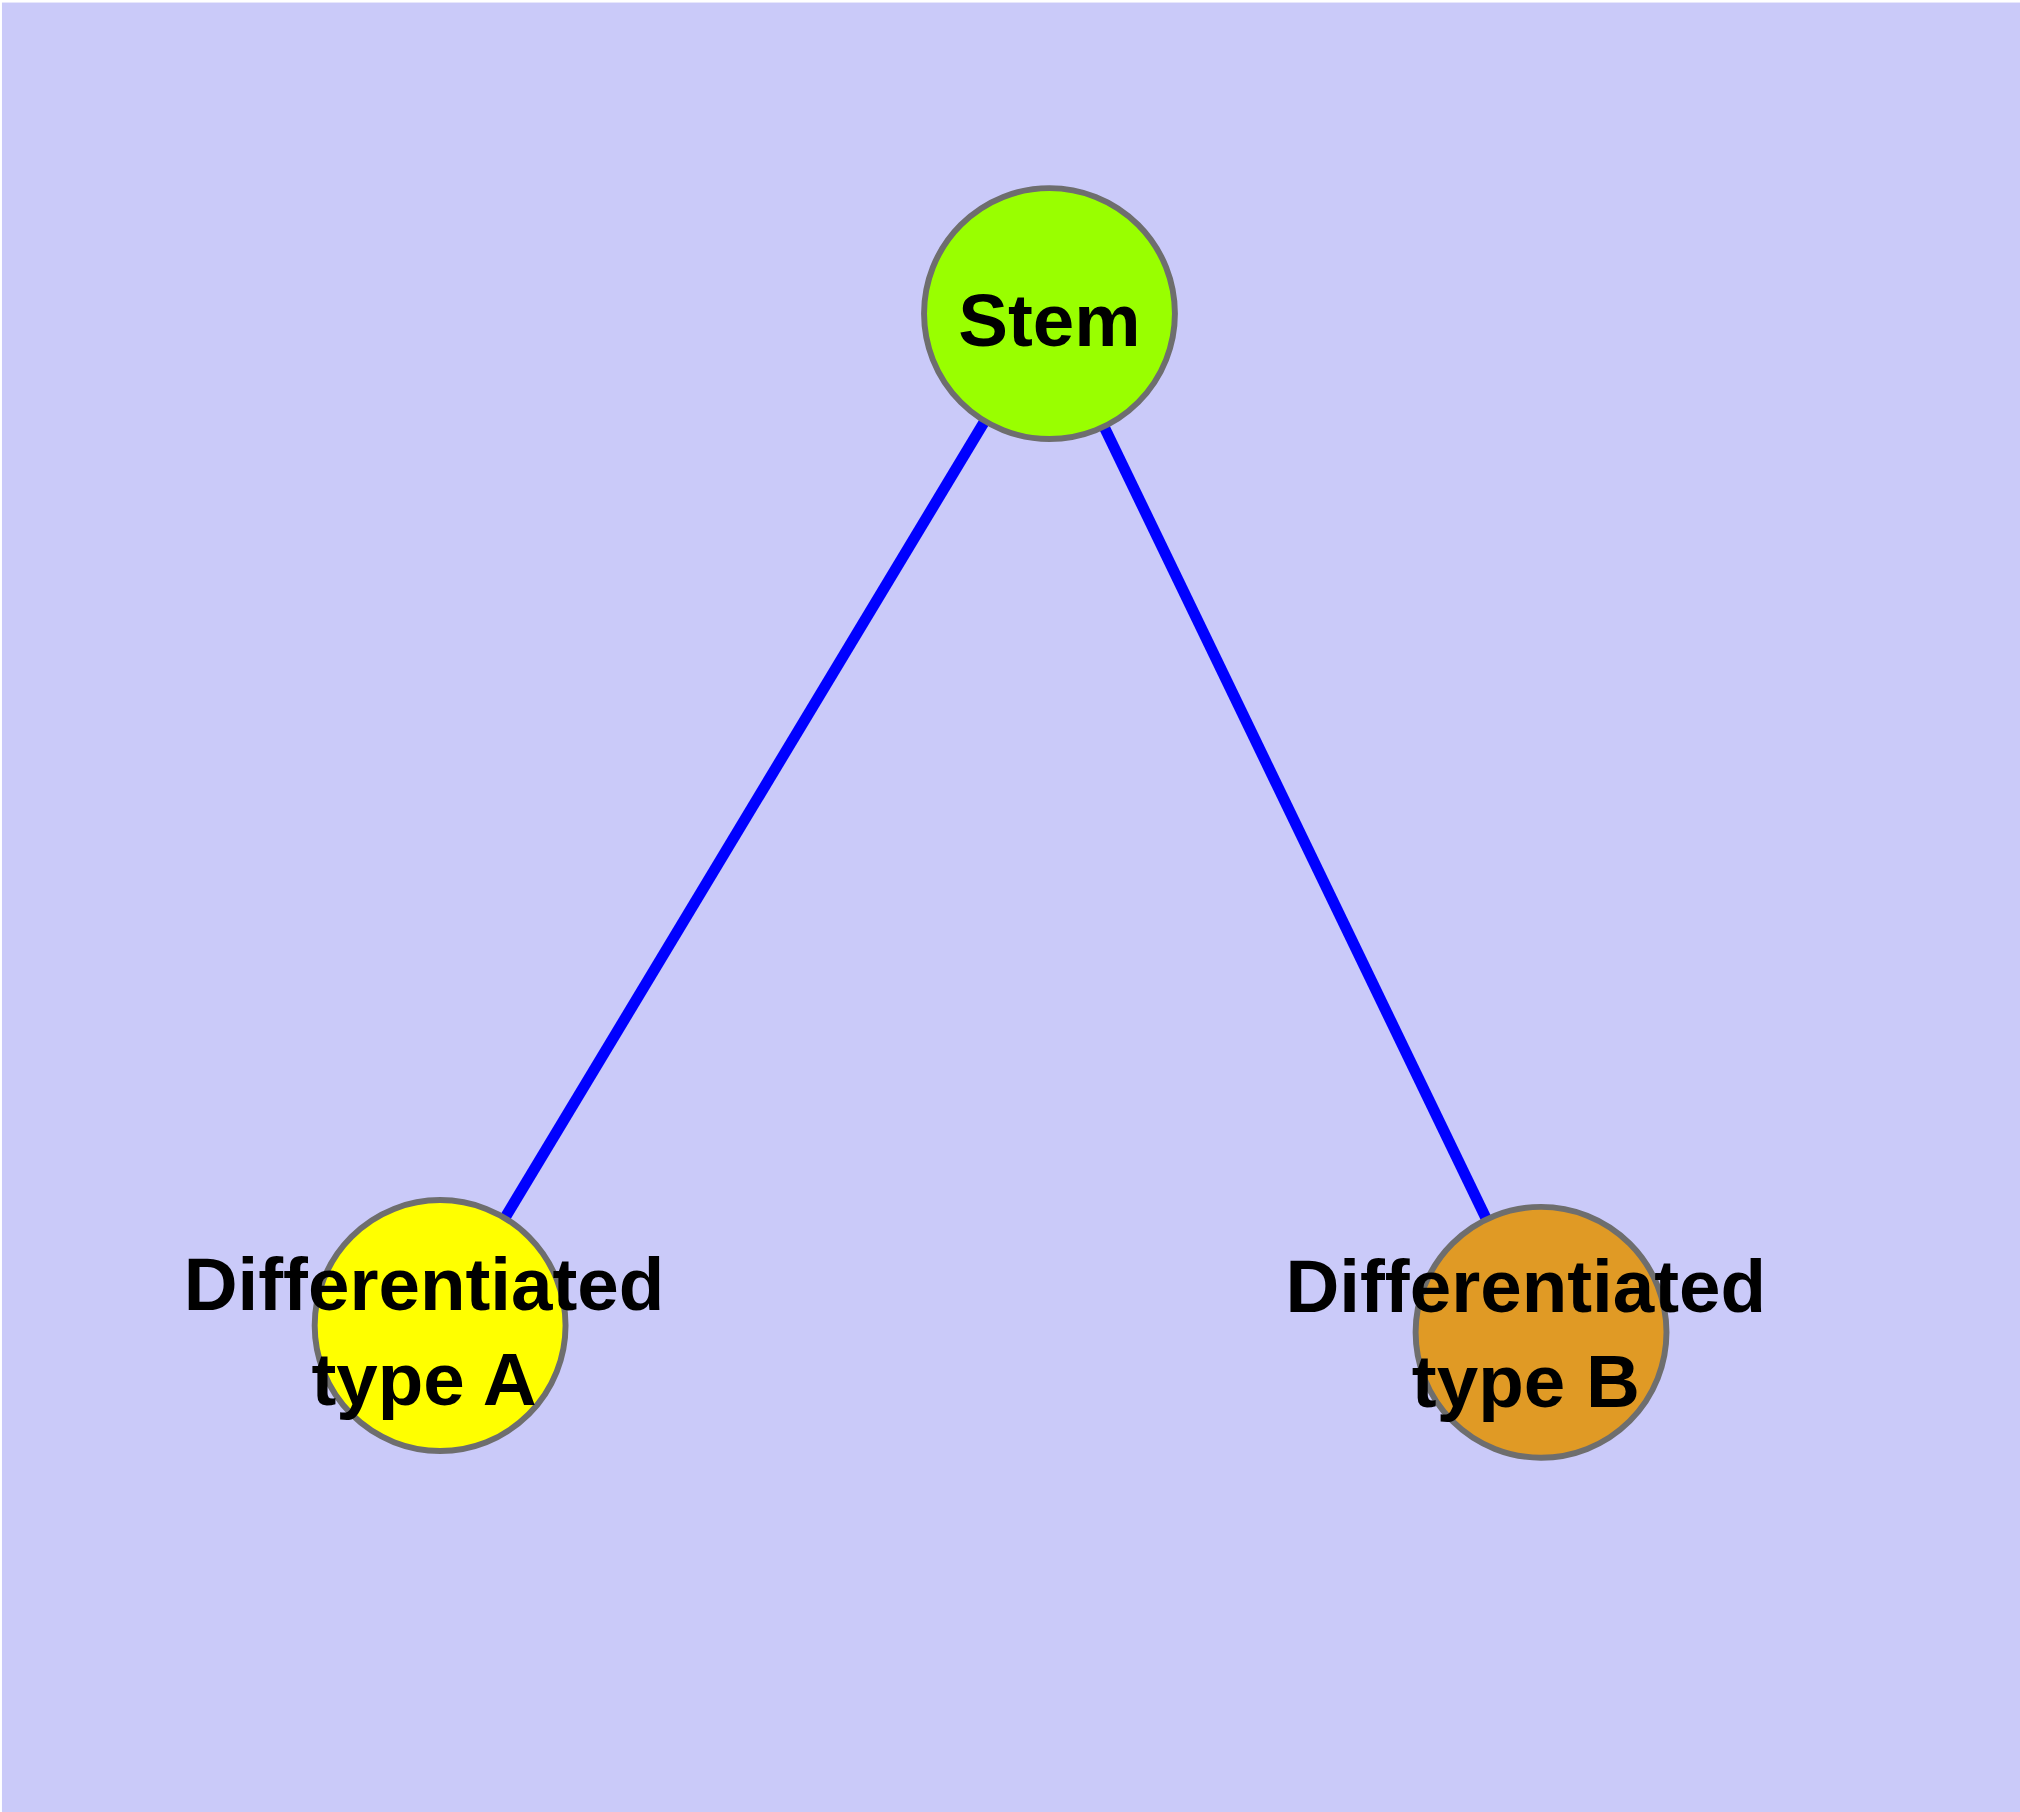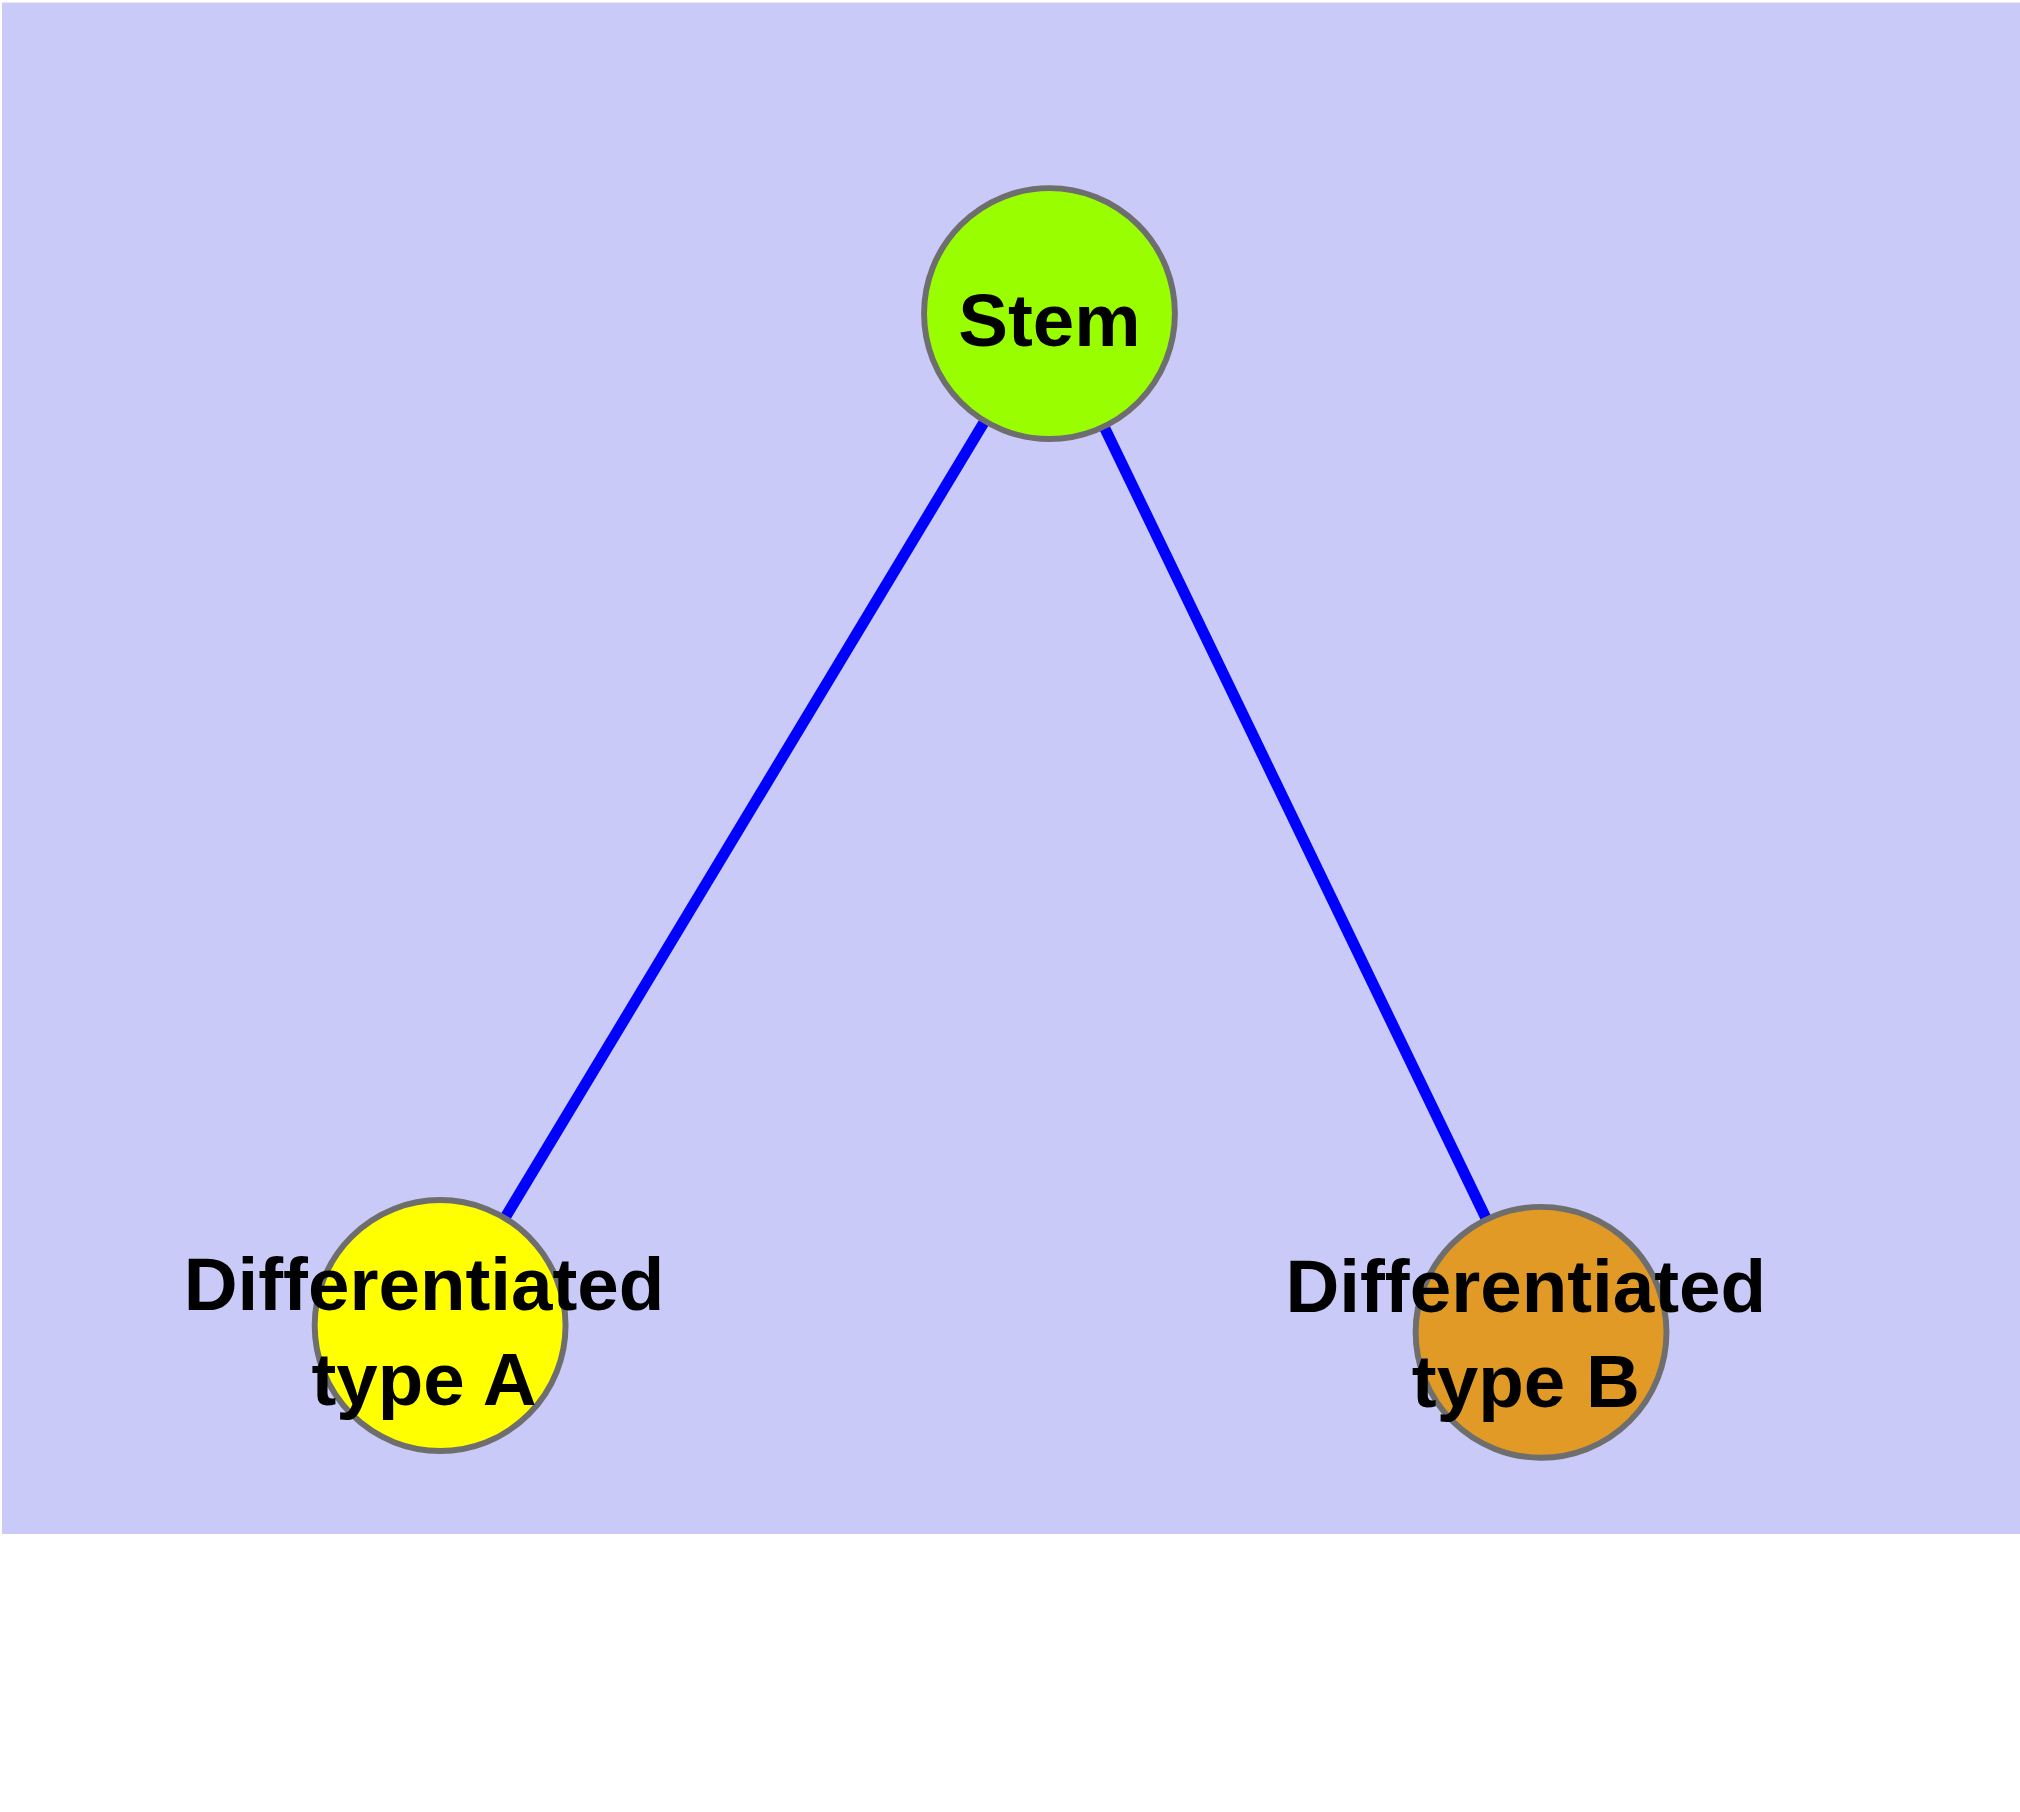--- a/index.html
+++ b/index.html
@@ -4,21 +4,21 @@
 <style>
   html, body {
     margin: 0;
     padding: 0;
     background: #ffffff;
     font-family: "Liberation Sans", sans-serif;
   }
   .canvas {
     position: relative;
     width: 2021px;
-    height: 1534px;
+    height: 1812px;
     background: #ffffff;
     overflow: hidden;
   }
   .canvas svg {
     display: block;
     width: 2021px;
     height: 1812px;
   }
   .node-label {
     font-family: "Liberation Sans", sans-serif;

